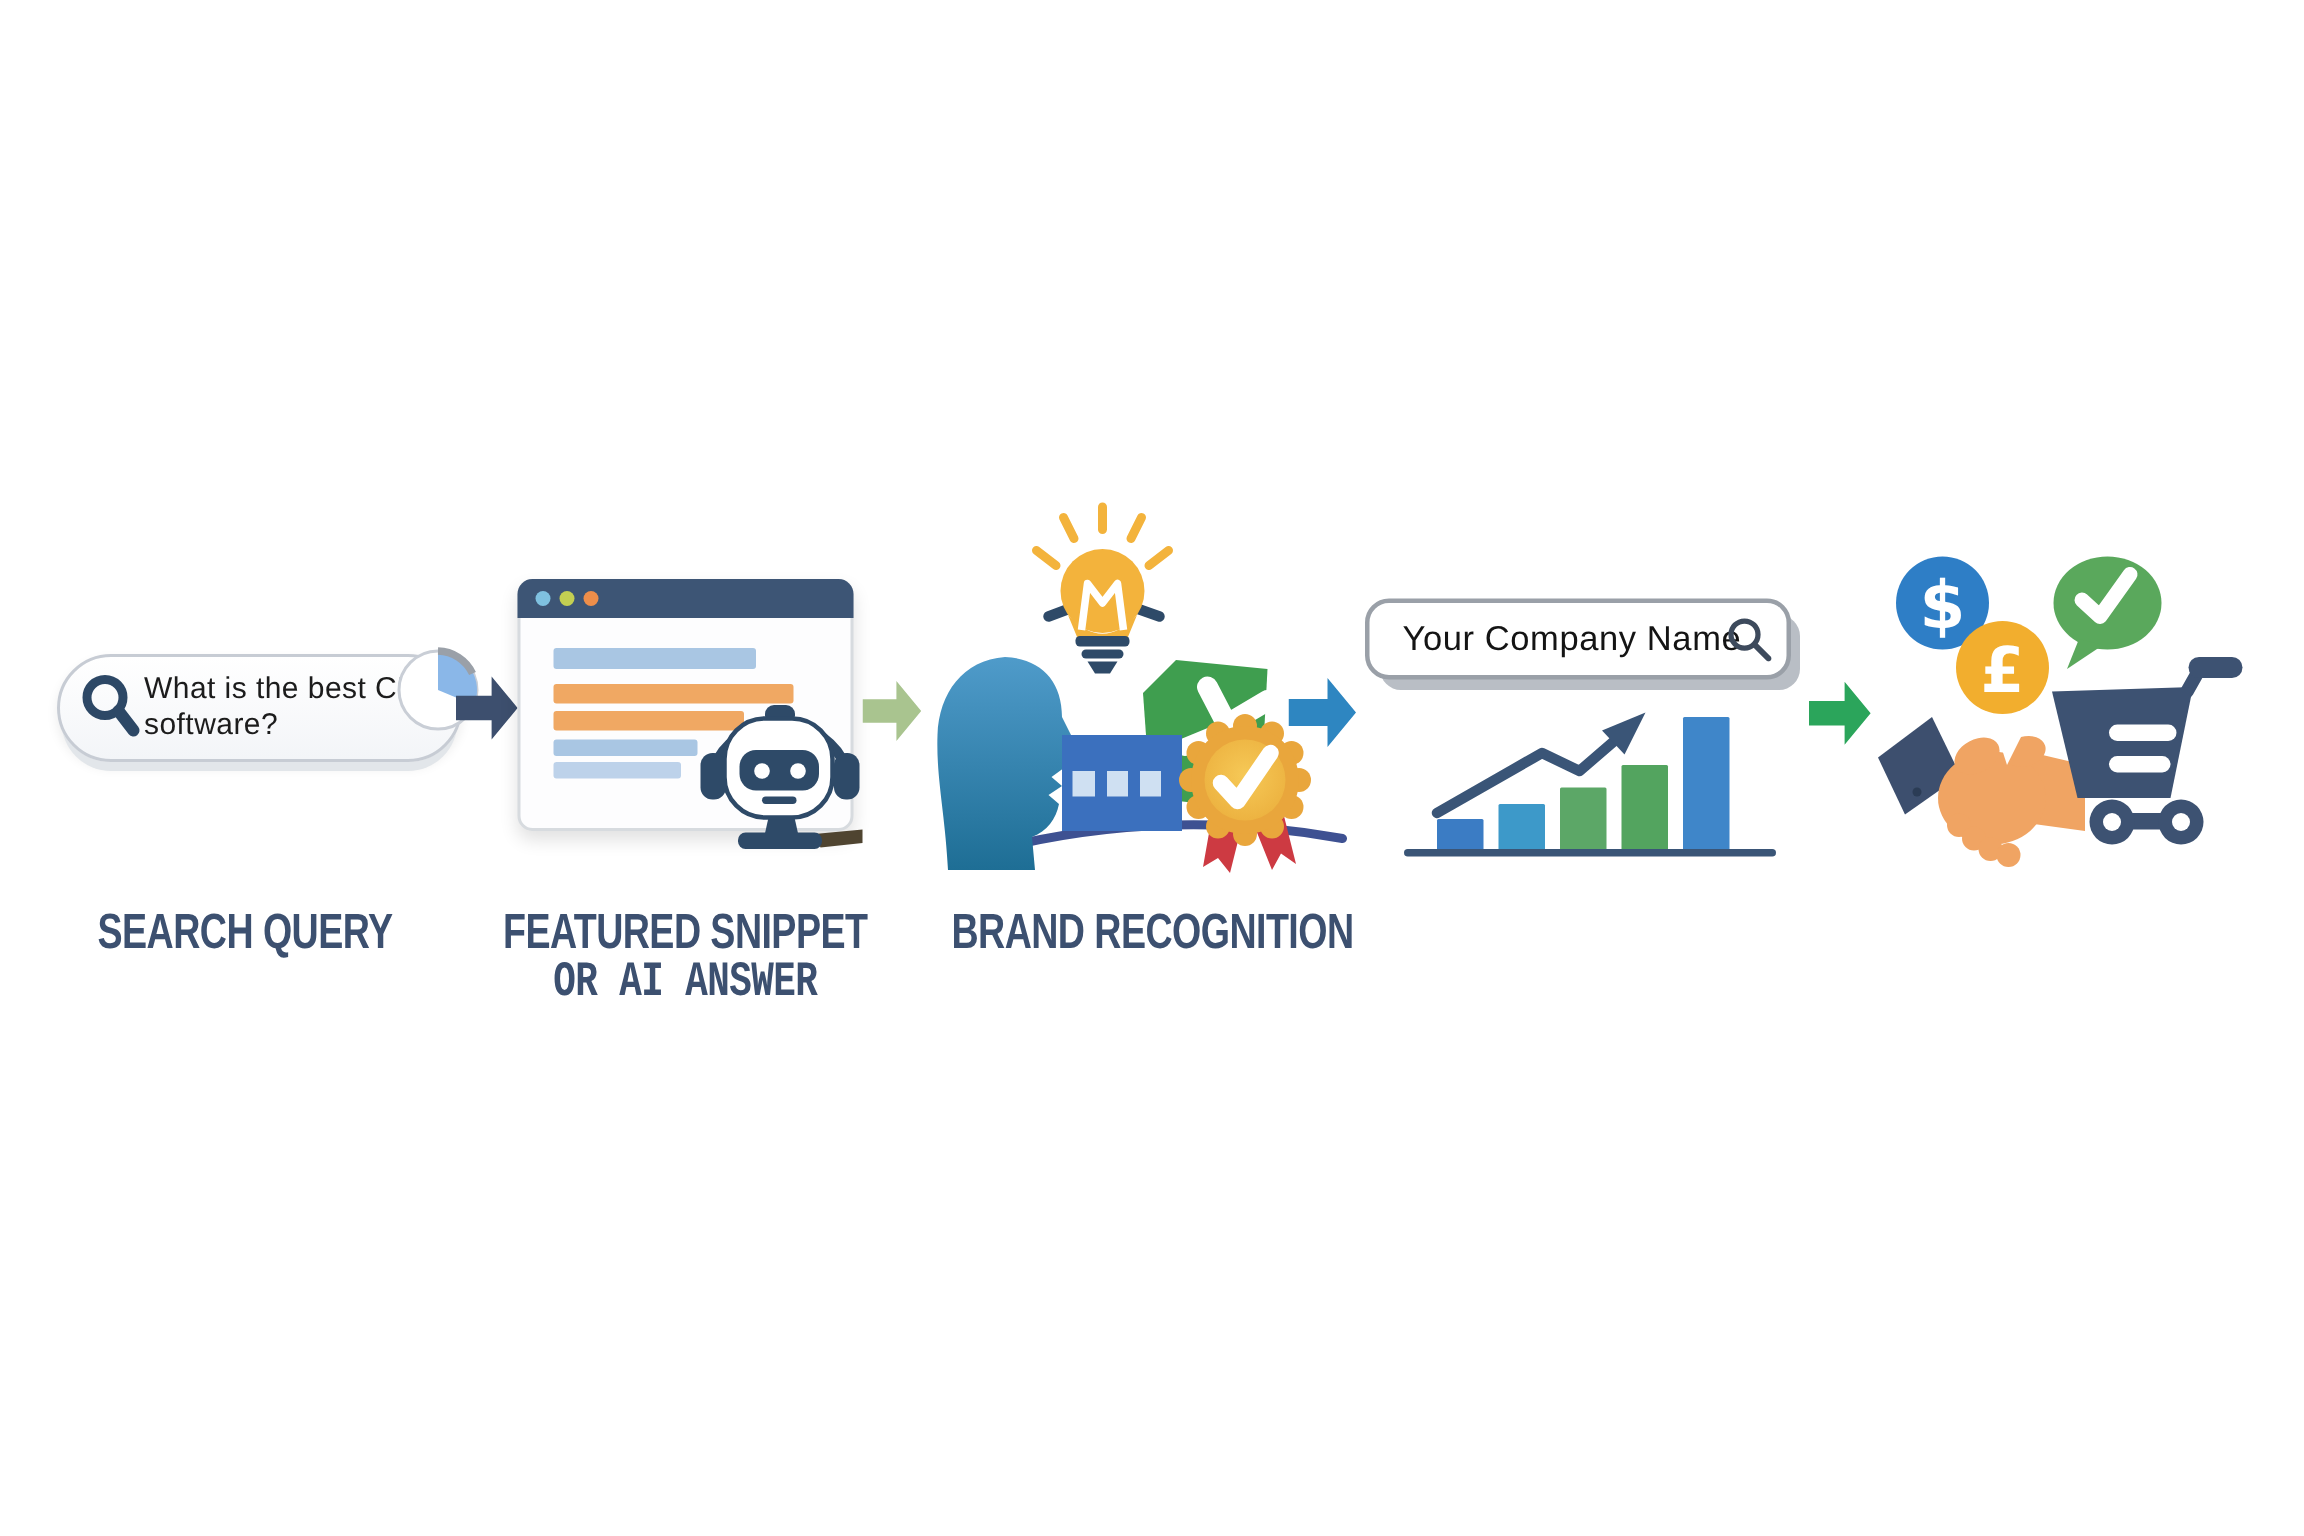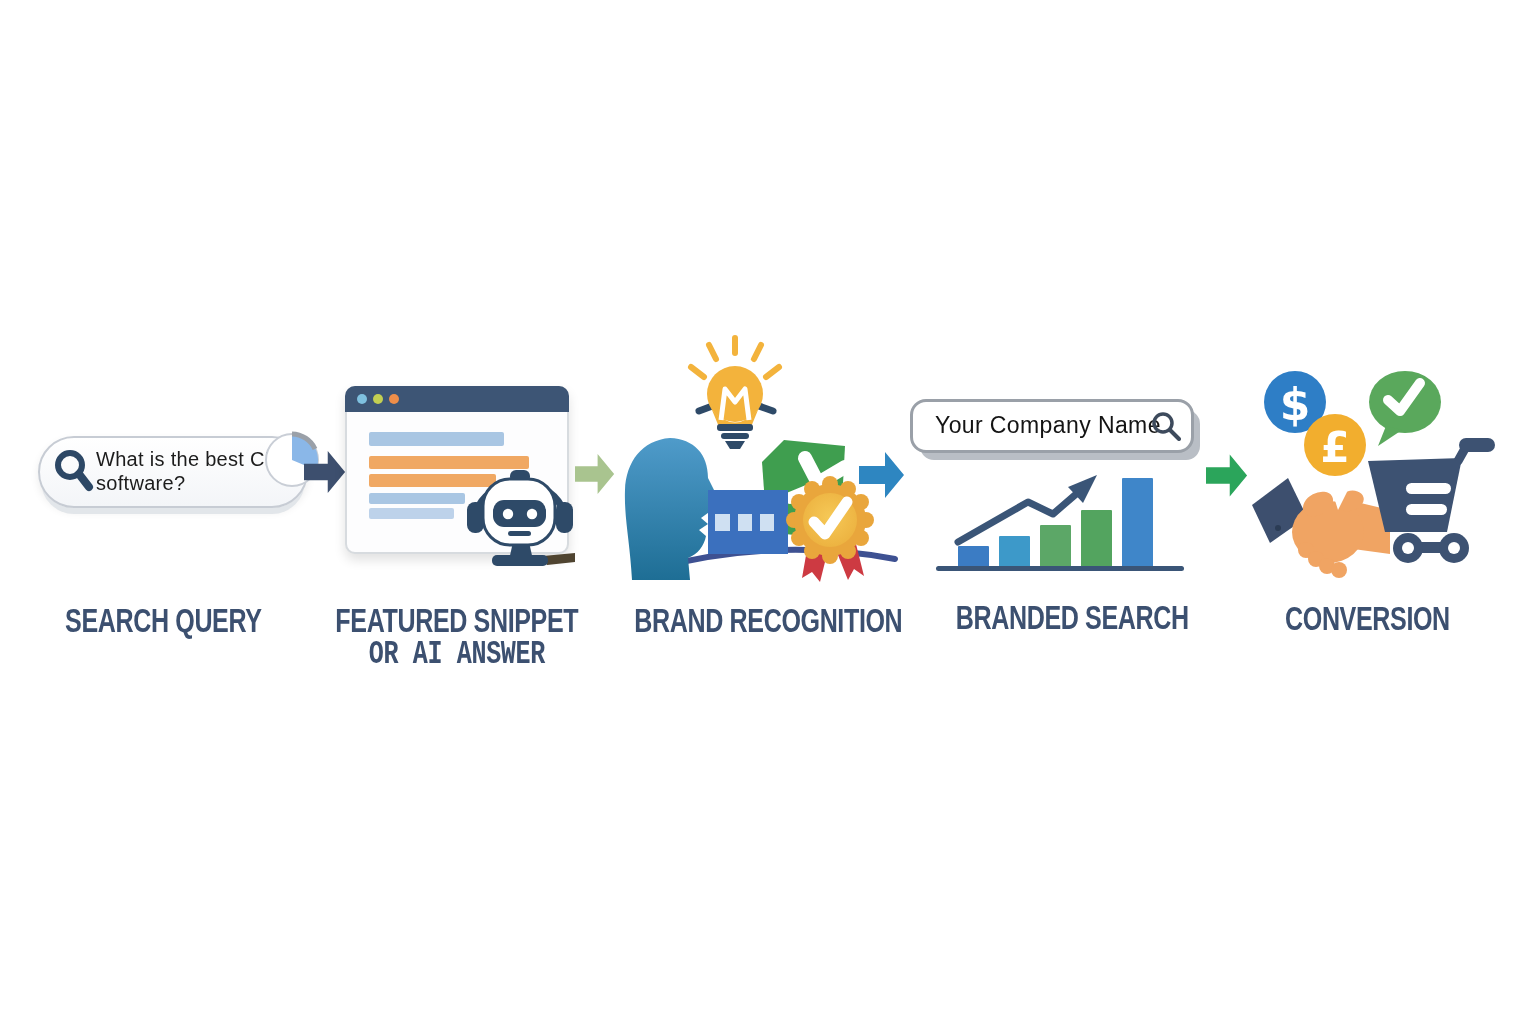--- a/index.html
+++ b/index.html
@@ -286,18 +286,14 @@
   </svg>
 
   <div class="stage-label lbl-1">
     <span class="cond">SEARCH QUERY</span></div>
   <div class="stage-label lbl-2a">
     <span class="cond">FEATURED SNIPPET</span></div>
   <div class="stage-label lbl-2b">
     <span class="cond">OR AI ANSWER</span></div>
   <div class="stage-label lbl-3">
     <span class="cond">BRAND RECOGNITION</span></div>
-  <div class="stage-label lbl-4">
-    <span class="cond">BRANDED SEARCH</span></div>
-  <div class="stage-label lbl-5">
-    <span class="cond">CONVERSION</span></div>
 
 </div>
 
 </body></html>

